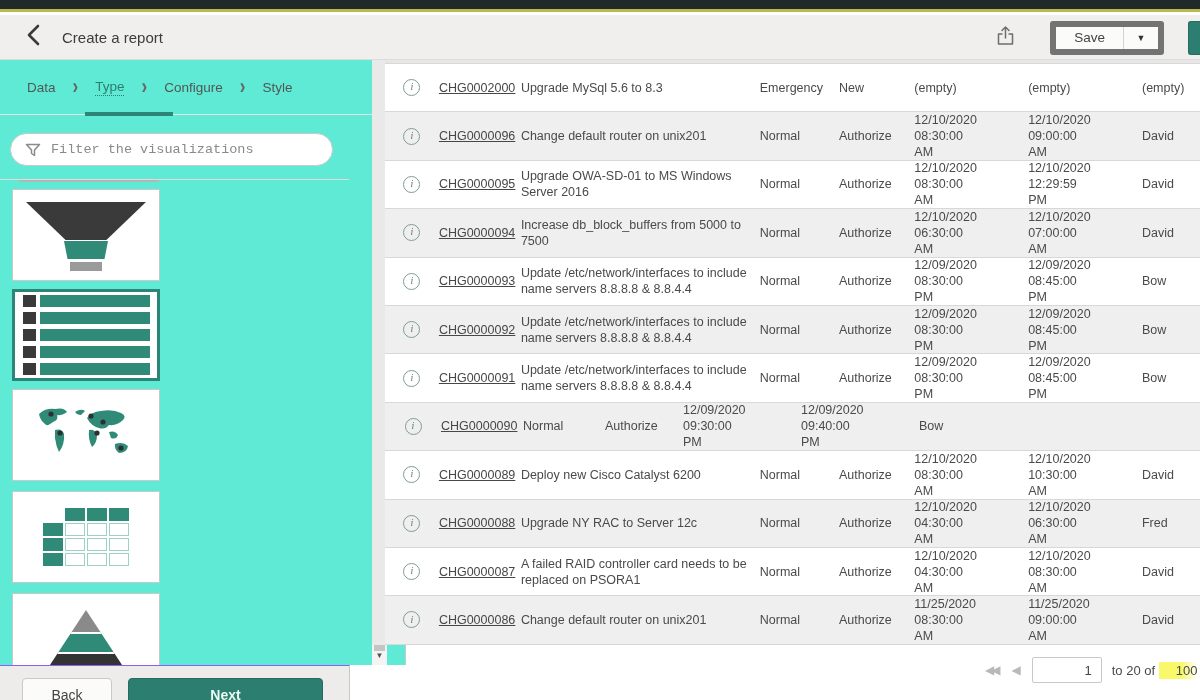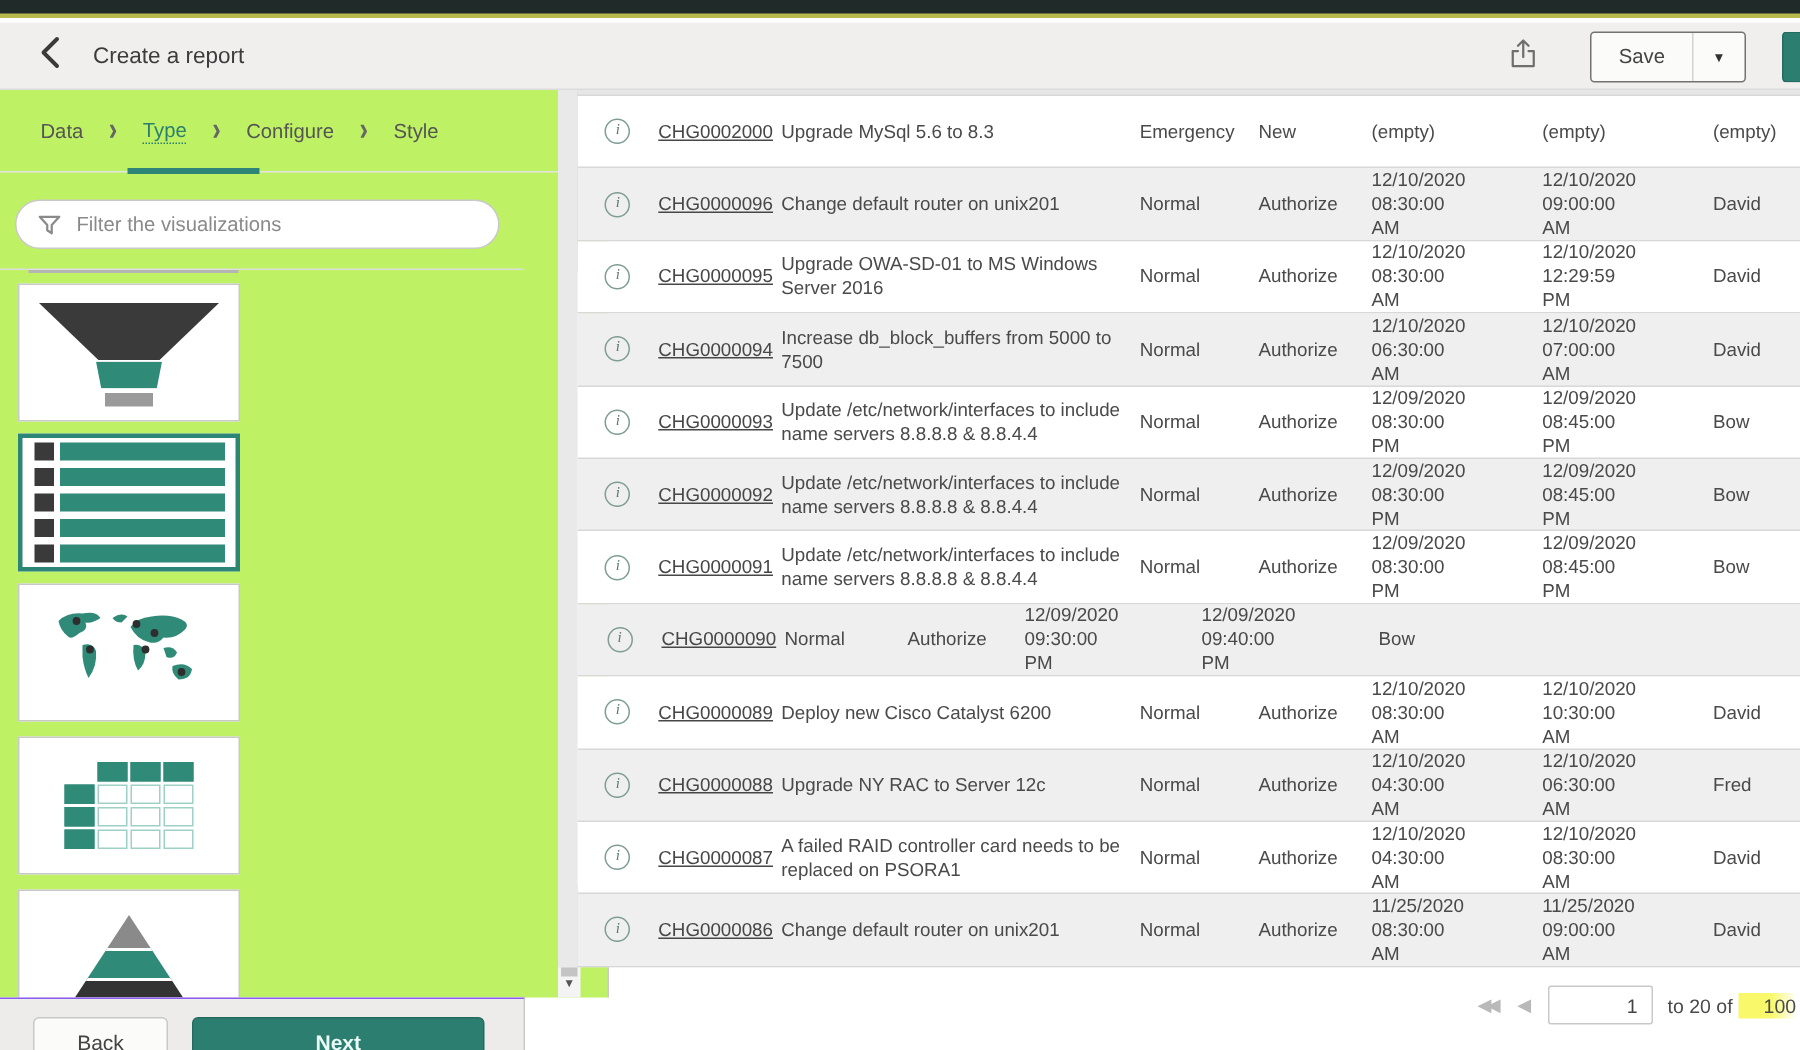--- a/index.html
+++ b/index.html
@@ -6,35 +6,35 @@
   html,body { width:1200px; height:700px; overflow:hidden; }
   body { font-family:"Liberation Sans", sans-serif; background:#fff; color:#4a4a4a; position:relative; }
 
   
   .topbar { position:absolute; top:0; left:0; width:1200px; height:12px; background:#1f2a29; border-bottom:3px solid #b9b94e; }
   .header { position:absolute; top:15px; left:0; width:1200px; height:45px; background:#f0efed; border-bottom:1px solid #dcdcdc; display:flex; align-items:center; }
   .back-btn { margin-left:18px; width:30px; height:30px; display:flex; align-items:center; justify-content:center; cursor:pointer; }
   .page-title { margin-left:14px; font-size:15px; color:#3c3c3c; }
   .header-right { position:absolute; right:0; top:0; height:45px; display:flex; align-items:center; }
   .share-btn { width:34px; height:34px; display:flex; align-items:center; justify-content:center; margin-right:28px; cursor:pointer; }
-  .save-group { display:flex; height:34px; margin-right:24px; border:1px solid #737373; border-radius:3px; background:#fbfbfa; overflow:hidden; }
+  .save-group { display:flex; height:34px; margin-right:24px; border:6px solid #737373; border-radius:3px; background:#fbfbfa; overflow:hidden; }
   .save-main { padding:0 18px; font-size:13.5px; color:#444; display:flex; align-items:center; border-right:1px solid #d2d2d0; cursor:pointer; }
   .save-caret { width:34px; display:flex; align-items:center; justify-content:center; font-size:9px; color:#333; cursor:pointer; }
   .run-sliver { width:12px; height:34px; background:#2c7f70; border-radius:3px 0 0 3px; border:1px solid #256b5f; border-right:none; cursor:pointer; }
 
   
-  .left-panel { position:absolute; top:60px; left:0; width:406px; height:605px; background:#bef264; border-right:1px solid #c9c9c9; }
+  .left-panel { position:absolute; top:60px; left:0; width:406px; height:605px; background:#5eead4; border-right:1px solid #c9c9c9; }
   .breadcrumb { position:relative; height:55px; display:flex; align-items:center; padding-left:27px; border-bottom:1px solid #e4e4e4; }
   .crumb { font-size:13.5px; color:#555; cursor:pointer; }
   .crumb.active { color:#2c7f70; border-bottom:1px dotted #2c7f70; padding-bottom:1px;text-align:center; }
   .crumb-sep { font-size:17px; color:#666; margin:0 17px; font-weight:bold; transform:scaleY(1.3); }
   .active-step-bar { position:absolute; left:85px; bottom:-2px; width:88px; height:4px; background:#2c8577; }
   .filter-wrap { position:absolute; top:73px; left:10px; width:323px; height:33px; border:1px solid #c9c9c9; border-radius:17px; background:#fff; display:flex; align-items:center; }
   .filter-icon { margin:0 10px 0 14px; display:flex; }
-  .filter-input { border:none; outline:none; flex:1; font-size:13.5px; color:#555; background:transparent; font-family:Liberation Sans, sans-serif; }
+  .filter-input { border:none; outline:none; flex:1; font-size:13.5px; color:#555; background:transparent; font-family:Liberation Mono, monospace; }
   .filter-input::placeholder { color:#8a8a8a; }
   .viz-scroll { position:absolute; top:119px; left:0; width:349px; height:486px; overflow:hidden; border-top:1px solid #ddd; }
   .thumb-partial-edge { position:absolute; top:0; left:19px; width:140px; border-top:2px solid #b5b5b5; }
   .viz-card { position:absolute; left:12px; width:148px; height:92px; background:#fff; border:1px solid #c9c9c9; display:flex; align-items:center; justify-content:center; cursor:pointer; }
   .viz-card.selected { border:3px solid #2c8577; }
   .viz-funnel { top:9px; }
   .viz-list { top:109px; }
   .viz-map { top:209px; }
   .viz-table { top:311px; }
   .viz-pyramid { top:413px; height:92px; }

